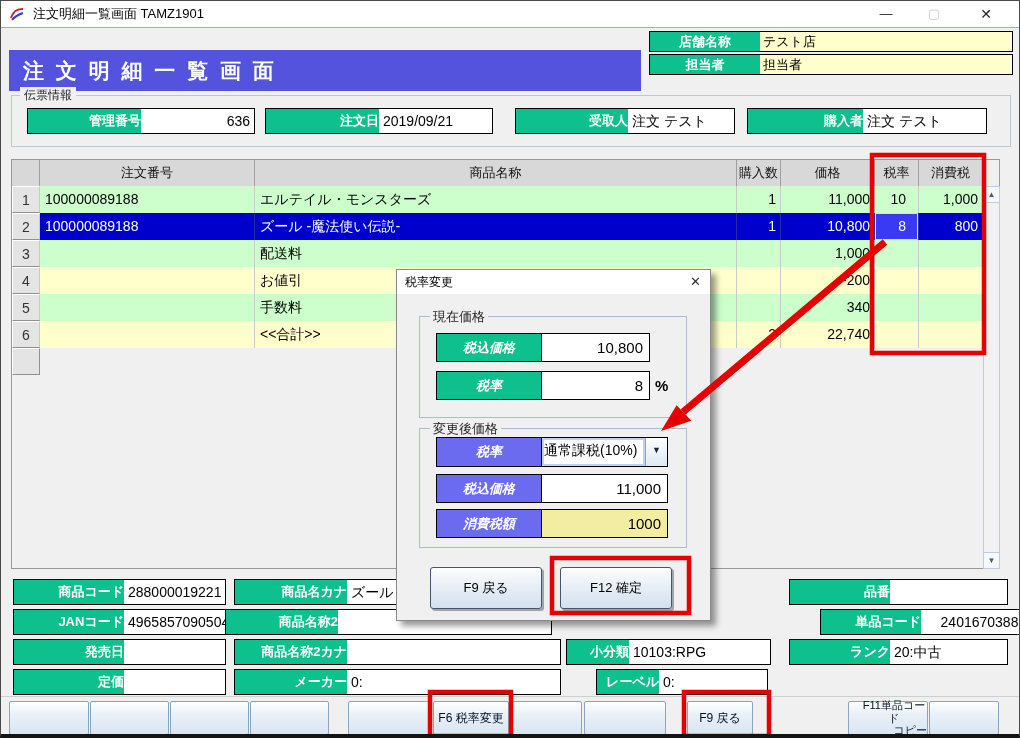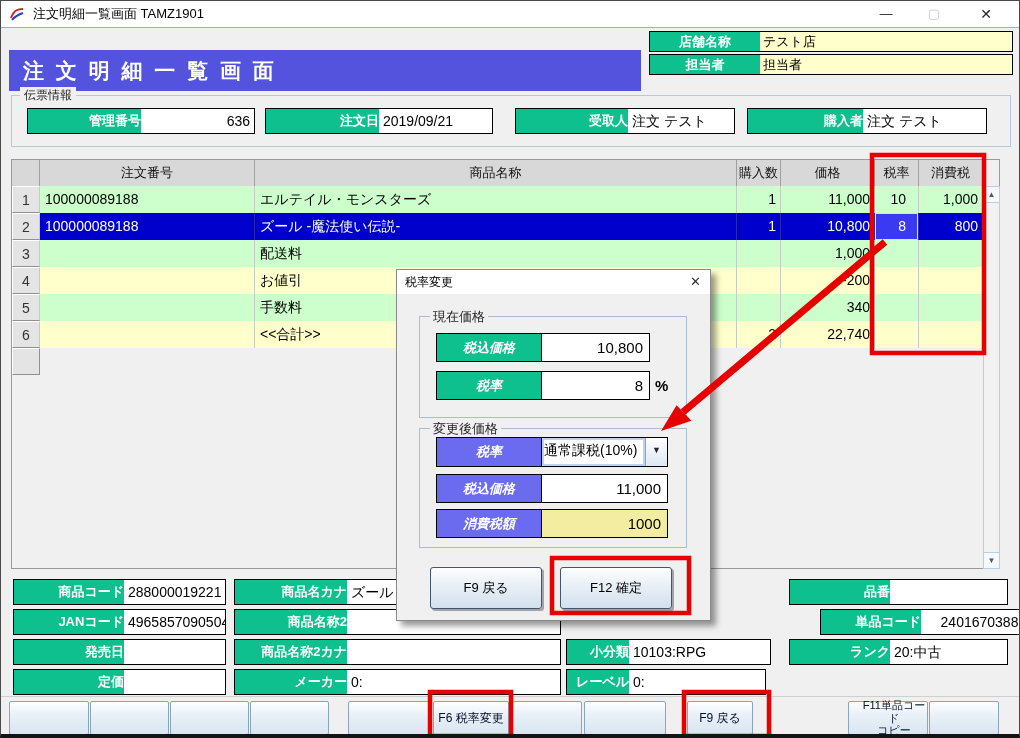--- a/index.html
+++ b/index.html
@@ -51,21 +51,21 @@
   .sb-btn{position:absolute;left:0;width:100%;height:17px;background:#f7fafd;border:1px solid #b9cee4;
     box-sizing:border-box;font-size:8px;text-align:center;line-height:15px;color:#4a5a6a;}
   .sb-up{top:-1px;margin-left:-1px;width:17px}.sb-dn{bottom:-1px;margin-left:-1px;width:17px}
   
   .fgroup .glabel.lf{font-size:13px;}
   
   .fbar{position:absolute;left:0;top:695px;width:1020px;height:40px;background:#f0f0f0;border-top:1px solid #cfcfcf;}
   .fbtn{position:absolute;top:4px;height:34px;background:linear-gradient(#feffff,#e9f0f8 40%,#d9e6f2);
     border:1px solid #8aa5c0;border-radius:2px;box-sizing:border-box;font-size:12px;color:#00112a;
     display:flex;align-items:center;justify-content:center;font-family:inherit;padding:0;}
-  .fbtn.two{flex-direction:column;align-items:center;justify-content:center;padding-left:12px;font-size:11px;line-height:1.15;}
+  .fbtn.two{flex-direction:column;align-items:flex-end;justify-content:center;padding-left:12px;font-size:11px;line-height:1.15;}
   
   .dialog{position:absolute;left:395px;top:268px;width:315px;height:352px;background:#f0f0f0;
     border:1px solid #8a8a8a;box-shadow:5px 5px 6px rgba(0,0,0,0.40);box-sizing:border-box;z-index:5;}
   .dlg-title{position:absolute;top:0;left:0;width:100%;height:24px;background:#fff;box-sizing:border-box;}
   .dlg-title .t{position:absolute;left:8px;top:0;font-size:12px;line-height:24px;color:#000;}
   .dlg-close{position:absolute;right:9px;top:0;font-size:13px;line-height:24px;color:#333;}
   .dgroup{position:absolute;left:22px;width:268px;border:1px solid #aabccd;box-sizing:border-box;}
   .dlegend{position:absolute;top:-9px;left:10px;background:#f0f0f0;font-size:13px;padding:0 3px;color:#222;}
   .drow{position:absolute;height:29px;border:1px solid #000;display:flex;box-sizing:border-box;background:#fff;}
   .drow .glabel,.drow .blabel{width:104px;line-height:27px;font-size:13px;font-style:italic;}
@@ -220,21 +220,21 @@
   </div>
   <div class="fgroup" style="left:788px;top:578px;width:219px">
     <span class="glabel lf" style="width:100px;line-height:24px">品番</span>
     <span class="fval al"></span>
   </div>
 
   <div class="fgroup" style="left:12px;top:608px;width:213px">
     <span class="glabel lf" style="width:110px;line-height:24px">JANコード</span>
     <span class="fval al">4965857090504</span>
   </div>
-  <div class="fgroup" style="left:233px;top:608px;width:327px">
+  <div class="fgroup" style="left:224px;top:608px;width:327px">
     <span class="glabel lf" style="width:112px;line-height:24px">商品名称2</span>
     <span class="fval al"></span>
   </div>
   <div class="fgroup" style="left:819px;top:608px;width:219px">
     <span class="glabel lf" style="width:100px;line-height:24px">単品コード</span>
     <span class="fval ar">240167038897</span>
   </div>
 
   <div class="fgroup" style="left:12px;top:638px;width:213px">
     <span class="glabel lf" style="width:110px;line-height:24px">発売日</span>
@@ -254,21 +254,21 @@
   </div>
 
   <div class="fgroup" style="left:12px;top:668px;width:213px">
     <span class="glabel lf" style="width:110px;line-height:24px">定価</span>
     <span class="fval al"></span>
   </div>
   <div class="fgroup" style="left:233px;top:668px;width:327px">
     <span class="glabel lf" style="width:112px;line-height:24px">メーカー</span>
     <span class="fval al">0:</span>
   </div>
-  <div class="fgroup" style="left:565px;top:668px;width:200px">
+  <div class="fgroup" style="left:595px;top:668px;width:172px">
     <span class="glabel lf" style="width:62px;line-height:24px">レーベル</span>
     <span class="fval al">0:</span>
   </div>
 
   <div class="fbar">
     <button class="fbtn" style="left:8px;width:80px"></button>
     <button class="fbtn" style="left:89px;width:79px"></button>
     <button class="fbtn" style="left:169px;width:79px"></button>
     <button class="fbtn" style="left:249px;width:79px"></button>
     <button class="fbtn" style="left:347px;width:84px"></button>

